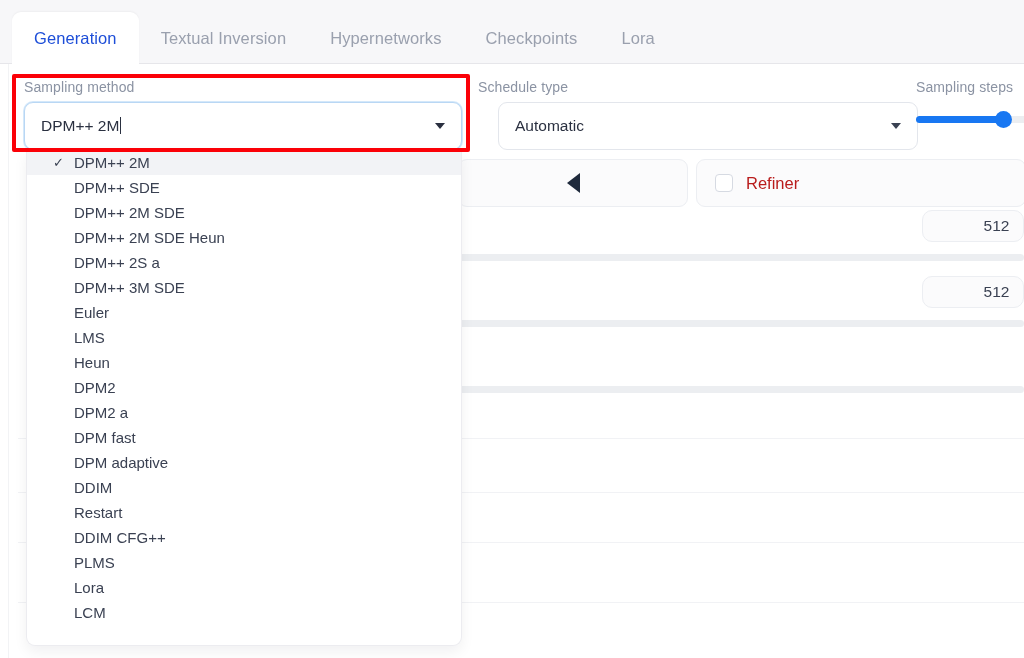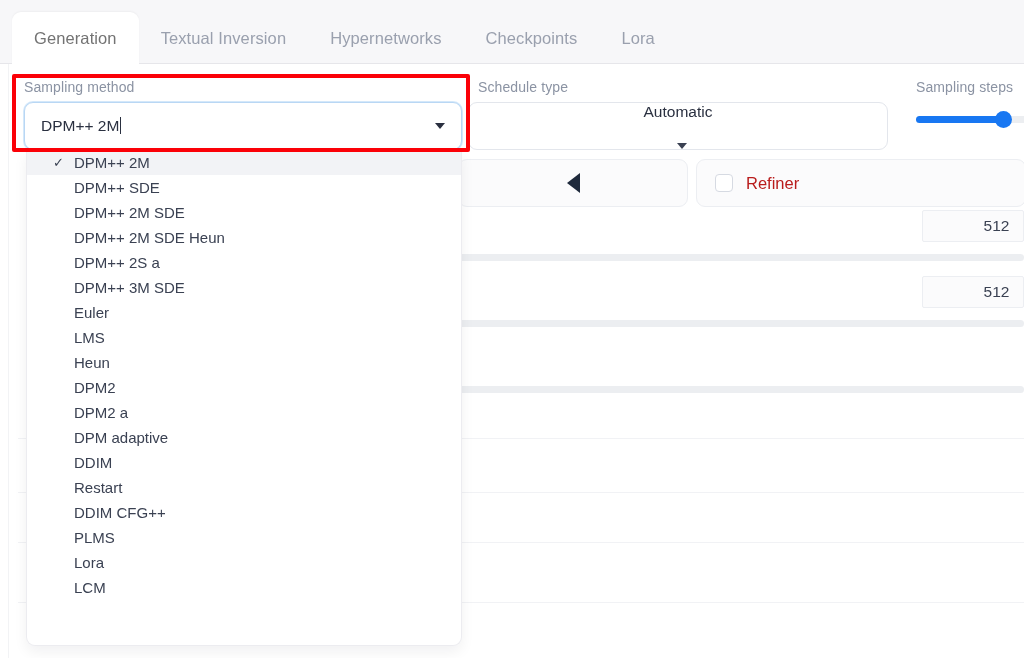--- a/index.html
+++ b/index.html
@@ -41,21 +41,21 @@
     align-items: center;
     padding: 0 22px;
     font-size: 16.5px;
     color: #9aa0ae;
     letter-spacing: .1px;
     white-space: nowrap;
     cursor: pointer;
   }
   .tab.active {
     background: #ffffff;
-    color: #737373;
+    color: #1d4ed8;
     border-radius: 9px 9px 0 0;
     box-shadow: 0 -1px 2px rgba(0,0,0,.04);
   }
 
   
   .formarea {
     position: absolute;
     left: 0; top: 64px;
     width: 1024px;
     height: 594px;
@@ -173,21 +173,21 @@
   .chk-label {
     font-size: 16.5px;
     color: #b91c1c;
     margin-left: 13px;
   }
 
   .numbox {
     position: absolute;
     background: #fbfbfc;
     border: 1px solid #eceef2;
-    border-radius: 2px;
+    border-radius: 10px;
     display: flex;
     align-items: center;
     justify-content: center;
     font-size: 15.5px;
     color: #3a4152;
     padding-left: 47px;
   }
 
   .track {
     position: absolute;
@@ -254,21 +254,21 @@
     <div class="hline" style="left:18px; top:478px; width:1006px;"></div>
     <div class="hline" style="left:18px; top:538px; width:1006px;"></div>
 
     <div class="field-label" style="left:24px; top:15px;">Sampling method</div>
     <div class="select-box focused" style="left:24px; top:38px; width:438px; height:48px;">
       <span class="val"><span>DPM++ 2M</span><span class="caret-blink"></span></span>
       <span class="caret"></span>
     </div>
 
     <div class="field-label" style="left:478px; top:15px;">Schedule type</div>
-    <div class="select-box" style="left:468px; top:38px; width:420px; height:48px;flex-direction:column;">
+    <div class="select-box" style="left:498px; top:38px; width:420px; height:48px;">
       <span class="val">Automatic</span>
       <span class="caret dim"></span>
     </div>
 
     <div class="field-label" style="left:916px; top:15px;">Sampling steps</div>
     <div class="track" style="left:916px; top:52px; width:150px;">
       <div class="track-fill" id="steps-fill" style="width: 87px;"></div>
       <div class="thumb" id="steps-thumb" style="left: 79px;"></div>
     </div>
 
@@ -320,20 +320,23 @@
       <div class="dd-item">
         <span>Heun</span>
       </div>
       <div class="dd-item">
         <span>DPM2</span>
       </div>
       <div class="dd-item">
         <span>DPM2 a</span>
       </div>
       <div class="dd-item">
+        <span>DPM fast</span>
+      </div>
+      <div class="dd-item">
         <span>DPM adaptive</span>
       </div>
       <div class="dd-item">
         <span>DDIM</span>
       </div>
       <div class="dd-item">
         <span>Restart</span>
       </div>
       <div class="dd-item">
         <span>DDIM CFG++</span>

